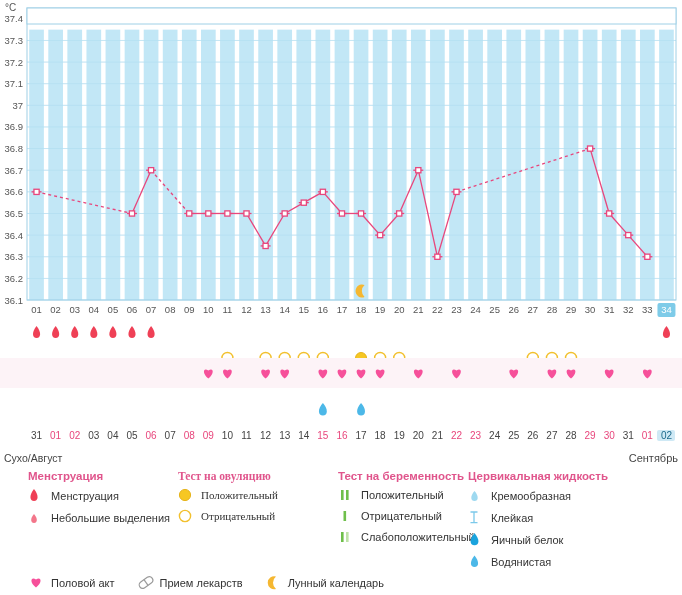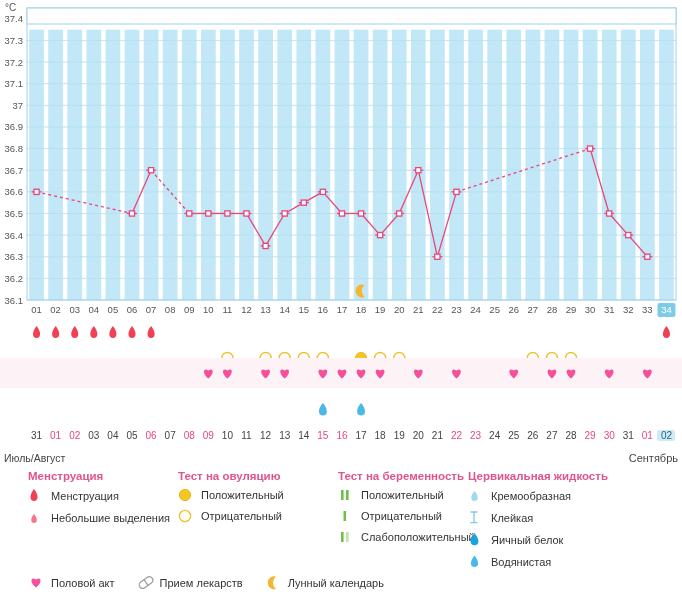--- a/index.html
+++ b/index.html
@@ -367,21 +367,21 @@
       <div class="daynum" style="left: 542.926px; top: 2px; color: rgb(68, 68, 68);">27</div>
       <div class="daynum" style="left: 562.015px; top: 2px; color: rgb(68, 68, 68);">28</div>
       <div class="daynum" style="left: 581.103px; top: 2px; color: rgb(232, 70, 124);">29</div>
       <div class="daynum" style="left: 600.191px; top: 2px; color: rgb(232, 70, 124);">30</div>
       <div class="daynum" style="left: 619.279px; top: 2px; color: rgb(68, 68, 68);">31</div>
       <div class="daynum" style="left: 638.368px; top: 2px; color: rgb(232, 70, 124);">01</div>
       <div class="daynum sel" style="left: 657.456px; top: 2px; color: rgb(27, 106, 140);">02</div>
     </div>
 </div>
 
-<div class="month-left">Июль/Август</div>
+<div class="month-left">Сухо/Август</div>
 <div class="month-right">Сентябрь</div>
 
 <div class="legend">
   <div class="col" id="legCol0" style="left:28px;width:150px;">
       <h4>Менструация</h4>
       <div class="item">
         <span class="ico">
           <svg width="12" height="15">
             <path d="M6 1 C11 7, 10.5 13, 6 13 C1.5 13, 1 7, 6 1 Z" fill="#ef4056"></path>
           </svg>
@@ -390,21 +390,21 @@
       </div>
       <div class="item">
         <span class="ico">
           <svg width="12" height="15">
             <path d="M6 4 C10 8.5, 9.5 13, 6 13 C2.5 13, 2 8.5, 6 4 Z" fill="#f3768a"></path>
           </svg>
         </span>
         <span>Небольшие выделения</span>
       </div>
     </div>
-  <div class="col" id="legCol1" style="left:178px;width:150px;">
+  <div class="col" id="legCol1" style="left:178px;width:150px;font-family:Liberation Serif, serif;">
       <h4>Тест на овуляцию</h4>
       <div class="item">
         <span class="ico">
           <svg width="14" height="14">
             <circle cx="7" cy="7" r="5.6" fill="#f6c723" stroke="#e6b41c"></circle>
           </svg>
         </span>
         <span>Положительный</span>
       </div>
       <div class="item">

